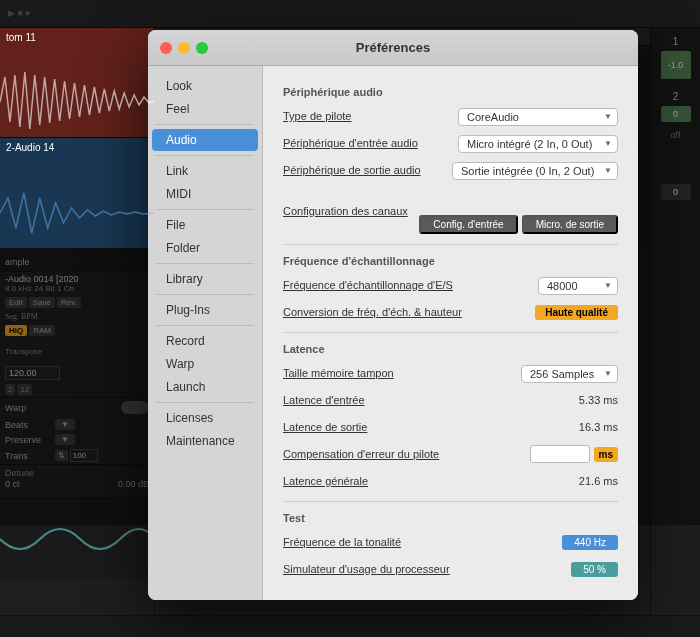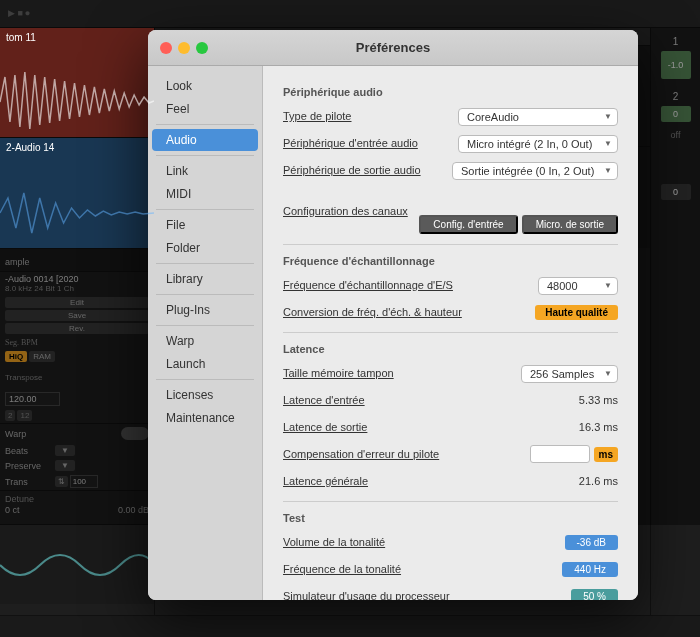--- a/index.html
+++ b/index.html
@@ -329,21 +329,21 @@
   </div>
 
   <div style="position:absolute; top:248px; left:0; width:155px; height:389px; background:#1e1e1e; border-top:1px solid #111; border-right:1px solid #111; overflow:hidden;">
     <div style="background:#1a1a1a; padding:2px 5px; border-bottom:1px solid #111;">
       <span style="color:#aaa; font-size:9px;">ample</span>
     </div>
     <div style="padding:2px 5px;">
       <div style="color:#ccc; font-size:9px;">-Audio 0014 [2020</div>
       <div style="color:#888; font-size:8px;">8.0 kHz 24 Bit 1 Ch</div>
     </div>
-    <div style="display:flex; gap:2px; padding:2px 5px; flex-wrap:wrap;flex-direction:column;">
+    <div style="display:flex; gap:2px; padding:2px 5px; flex-wrap:wrap;">
       <button style="background:#3a3a3a; border:none; border-radius:2px; color:#aaa; font-size:8px; padding:1px 4px; cursor:pointer;">Edit</button>
       <button style="background:#3a3a3a; border:none; border-radius:2px; color:#aaa; font-size:8px; padding:1px 4px; cursor:pointer;">Save</button>
       <button style="background:#3a3a3a; border:none; border-radius:2px; color:#aaa; font-size:8px; padding:1px 4px; cursor:pointer;">Rev.</button>
     </div>
     <div style="display:flex; justify-content:space-between; padding:2px 5px;font-family:Liberation Serif, serif;">
       <span style="color:#888; font-size:8px;">Seg. BPM</span>
     </div>
     <div style="display:flex; gap:2px; padding:2px 5px;">
       <button style="background:#f5a623; border:none; border-radius:2px; color:#000; font-size:8px; padding:1px 4px; cursor:pointer; font-weight:bold;">HiQ</button>
       <button style="background:#3a3a3a; border:none; border-radius:2px; color:#aaa; font-size:8px; padding:1px 4px; cursor:pointer;">RAM</button>
@@ -421,20 +421,21 @@
         <div class="sidebar-item">Link</div>
         <div class="sidebar-item">MIDI</div>
         <div class="sidebar-divider"></div>
         <div class="sidebar-item">File</div>
         <div class="sidebar-item">Folder</div>
         <div class="sidebar-divider"></div>
         <div class="sidebar-item">Library</div>
         <div class="sidebar-divider"></div>
         <div class="sidebar-item">Plug-Ins</div>
         <div class="sidebar-divider"></div>
+        <div class="sidebar-item">Record</div>
         <div class="sidebar-item">Warp</div>
         <div class="sidebar-item">Launch</div>
         <div class="sidebar-divider"></div>
         <div class="sidebar-item">Licenses</div>
         <div class="sidebar-item">Maintenance</div>
       </div>
 
       <div class="modal-content">
 
         <div class="section-header">Périphérique audio</div>
@@ -538,24 +539,20 @@
         <div class="pref-row">
           <span class="pref-label">Latence générale</span>
           <span class="value-text">21.6 ms</span>
         </div>
 
         <div class="section-divider"></div>
 
         <div class="section-header">Test</div>
 
 
-        <div class="pref-row">
-          <span class="pref-label">Volume de la tonalité</span>
-          <span class="badge-blue">-36 dB</span>
-        </div>
 
         <div class="pref-row">
           <span class="pref-label">Fréquence de la tonalité</span>
           <span class="badge-blue">440 Hz</span>
         </div>
 
         <div class="pref-row">
           <span class="pref-label">Simulateur d'usage du processeur</span>
           <span class="badge-teal">50 %</span>
         </div>

